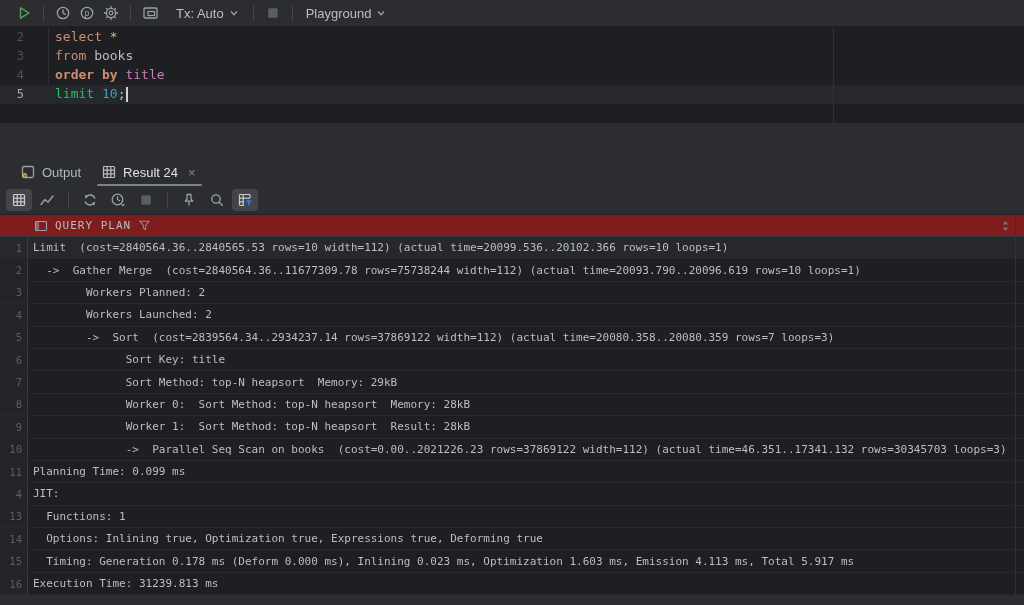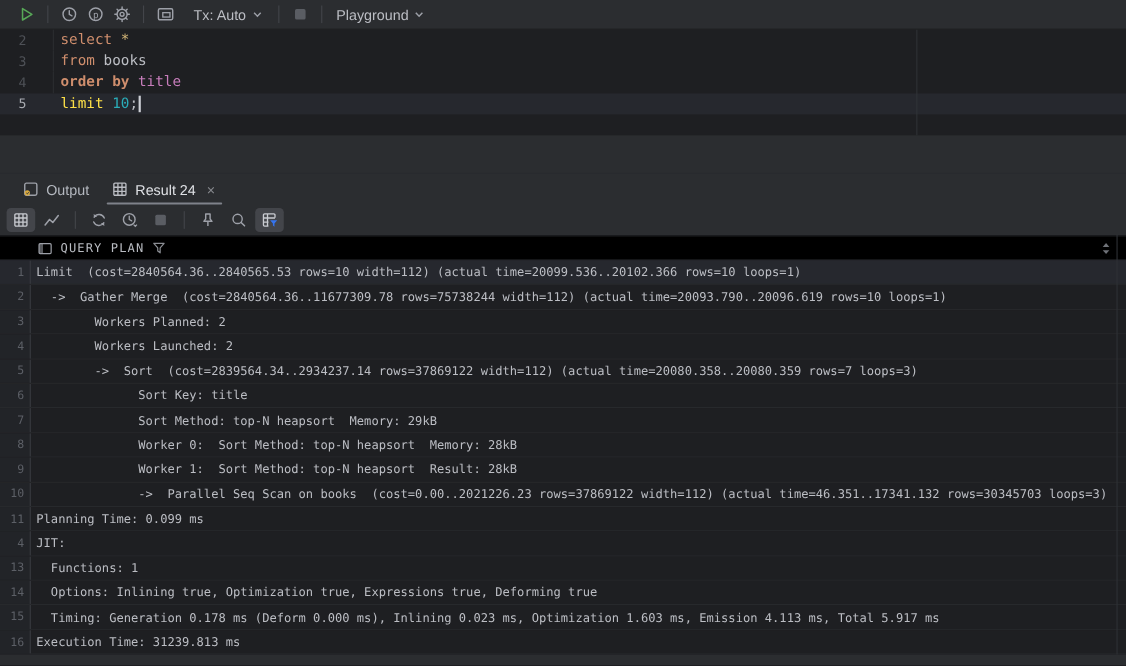--- a/index.html
+++ b/index.html
@@ -50,21 +50,21 @@
     height:2px; background:#7f828a; border-radius:1px; }
   .tab-close { color:#87898e; font-size:13px; line-height:1; margin-left:2px; padding:1px 2px; }
   
   .result-toolbar { height:28px; flex:none; display:flex; align-items:center;
     padding-left:6px; gap:2px; }
   .rbtn { width:26px; height:22px; border-radius:4px; display:flex; align-items:center;
     justify-content:center; flex:none; }
   .rbtn.pressed { background:#43454a; }
   .rt-divider { width:1px; height:16px; background:#43454a; margin:0 6px; flex:none; }
   
-  .grid-header { height:23px; flex:none; background:#000000; border-top:1px solid #1f2023;
+  .grid-header { height:23px; flex:none; background:#7f1d1d; border-top:1px solid #1f2023;
     border-bottom:1px solid #35373c; display:flex; align-items:center; position:relative;
     color:#b9bcc2; }
   .grid-header .hdr-left { display:flex; align-items:center; gap:7px; padding-left:34px; }
   .hdr-label { font-family:"DejaVu Sans Mono", monospace; font-size:11px; letter-spacing:1px; }
   .hdr-sort { position:absolute; right:14px; top:0; bottom:0; display:flex; align-items:center; }
   .grid-rows { flex:none; position:relative; background:#1e1f22; }
   .col-border { position:absolute; top:-24px; bottom:0; left:1015px; width:1px;
     background:#2e3135; z-index:4; }
   .plan-row { display:flex; height:22.4px; border-bottom:1px solid #27292c; background:#1e1f22; }
   .plan-row.selected { background:#26282e; }
@@ -170,21 +170,21 @@
         <div class="ed-line">
           <div class="ed-gutter">3</div>
           <div class="ed-text"><span style="color: rgb(207, 142, 109);">from </span><span style="color: rgb(188, 190, 196);">books</span></div>
         </div>
         <div class="ed-line">
           <div class="ed-gutter">4</div>
           <div class="ed-text"><span style="color: rgb(207, 142, 109); font-weight: bold;">order by </span><span style="color: rgb(199, 125, 187); margin-top: 35px;">title</span></div>
         </div>
         <div class="ed-line current">
           <div class="ed-gutter">5</div>
-          <div class="ed-text"><span style="color: #fde047;">limit </span><span style="color: rgb(42, 172, 184);">10</span><span style="color: rgb(188, 190, 196);">;</span><span class="caret"></span></div>
+          <div class="ed-text"><span style="color: #22c55e;">limit </span><span style="color: rgb(42, 172, 184);">10</span><span style="color: rgb(188, 190, 196);">;</span><span class="caret"></span></div>
         </div>
       </div>
   </div>
 
   <div class="bottom-panel">
     <div class="panel-spacer"></div>
 
     <div class="tabbar">
       <div class="tab">
         <span class="icon">

